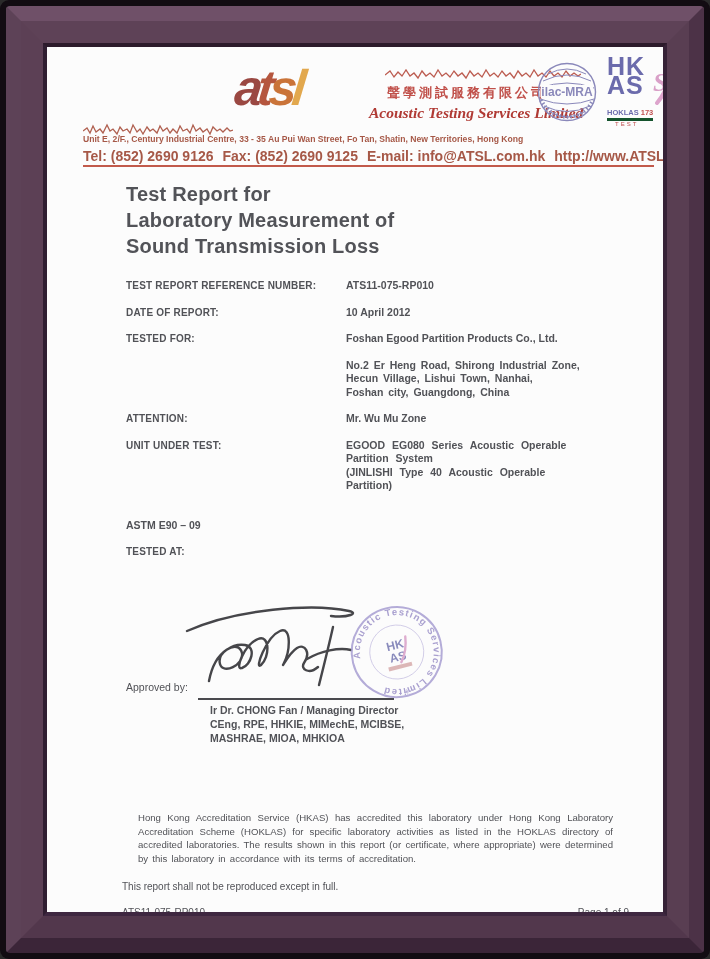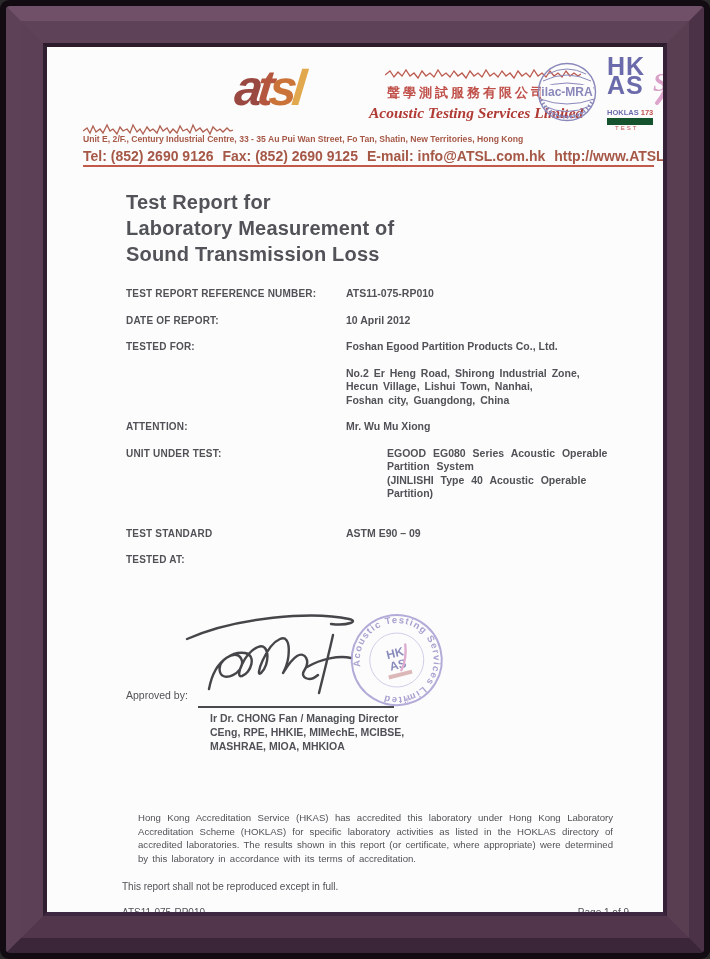--- a/index.html
+++ b/index.html
@@ -24,34 +24,34 @@
   .zh{position:absolute;left:304px;top:27px;font-size:13px;font-weight:bold;color:#c0504a;letter-spacing:3px;white-space:nowrap;}
   .en-script{position:absolute;left:286px;top:47px;font-family:"Liberation Serif",serif;font-style:italic;font-weight:bold;
              font-size:15.5px;color:#b03a34;white-space:nowrap;}
   .addr1{position:absolute;left:0;top:77px;font-size:8.6px;font-weight:bold;color:#a65847;white-space:nowrap;}
   .addr2{position:absolute;left:0;top:91px;font-size:14px;font-weight:bold;color:#a65847;display:flex;gap:9px;white-space:nowrap;}
   .rule{position:absolute;left:0;top:108px;width:571px;border-top:2px solid #c25a4b;}
   .ilac{position:absolute;left:452px;top:3px;}
   .hkas{position:absolute;left:524px;top:0px;width:72px;}
   .hkas-letters{position:relative;font-weight:900;font-size:25px;line-height:19px;color:#6b6bac;letter-spacing:1px;height:44px;}
   .hkas-pink{position:absolute;left:24px;top:-4px;}
-  .hoklas{margin-top:4px;font-size:7.5px;font-weight:bold;border-bottom:7px solid #14532d;display:inline-block;padding-bottom:1px;}
+  .hoklas{margin-top:4px;font-size:7.5px;font-weight:bold;border-bottom:3px solid #14532d;display:inline-block;padding-bottom:1px;}
   .hoklas .b{color:#6b6bac;} .hoklas .r{color:#c05050;}
   .test-label{font-size:6px;color:#c05050;letter-spacing:2px;margin-left:8px;}
 
   
-  .body{position:absolute;left:79px;top:142px;width:503px;color:#515257;}
+  .body{position:absolute;left:79px;top:134px;width:503px;color:#515257;}
   .title{font-size:20px;line-height:26px;font-weight:bold;letter-spacing:0.2px;color:#525358;}
   .fields{margin-top:20px;}
   .field{display:flex;margin-bottom:13px;}
   .field-label{width:220px;flex:none;font-size:10px;font-weight:bold;letter-spacing:0.2px;padding-top:1px;}
   .field-value{width:283px;font-size:10.5px;line-height:13.5px;font-weight:bold;white-space:pre-line;}
   .ws1 .field-value{word-spacing:2px;}
   .ws2 .field-value{word-spacing:4px;}
-  .mb-lg{margin-bottom:26px;gap:41px;}
+  .mb-lg{margin-bottom:26px;}
 
   
   .approval{position:relative;height:158px;margin-top:44px;}
   .sig-svg{position:absolute;left:55px;top:0;}
   .stamp{position:absolute;left:213px;top:-4px;transform:rotate(-14deg);opacity:0.85;}
   .approved-label{position:absolute;left:0;top:80px;font-size:10.5px;}
   .sig-line{position:absolute;left:72px;top:97px;width:196px;border-top:2px solid #4a4a4e;}
   .sig-name{position:absolute;left:84px;top:102px;font-size:10.5px;line-height:14px;font-weight:bold;}
 
   
@@ -144,31 +144,30 @@
             <div class="field-value">Foshan Egood Partition Products Co., Ltd.</div>
           </div>
           <div class="field ws1">
             <div class="field-label"></div>
             <div class="field-value">No.2 Er Heng Road, Shirong Industrial Zone,
 Hecun Village, Lishui Town, Nanhai,
 Foshan city, Guangdong, China</div>
           </div>
           <div class="field">
             <div class="field-label">ATTENTION:</div>
-            <div class="field-value">Mr. Wu Mu Xiong</div>
+            <div class="field-value">Mr. Wu Mu Zone</div>
           </div>
           <div class="field ws2 mb-lg">
             <div class="field-label">UNIT UNDER TEST:</div>
             <div class="field-value">EGOOD EG080 Series Acoustic Operable
 Partition System
 (JINLISHI Type 40 Acoustic Operable
 Partition)</div>
           </div>
           <div class="field">
-            <div class="field-label">TEST STANDARD</div>
             <div class="field-value">ASTM E90 – 09</div>
           </div>
           <div class="field">
             <div class="field-label">TESTED AT:</div>
           </div>
         </div>
 
         <div class="approval">
           <svg class="sig-svg" width="212" height="92" viewBox="0 0 212 92">
             <g fill="none" stroke="#46464a" stroke-width="2.4" stroke-linecap="round">

